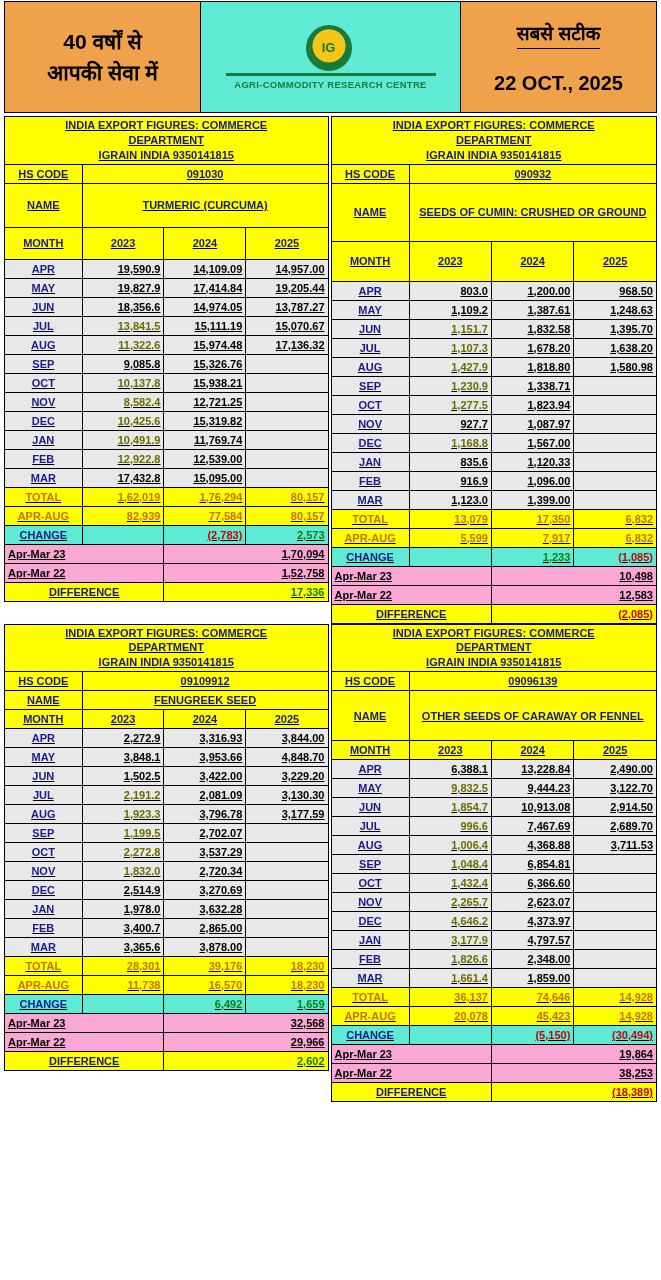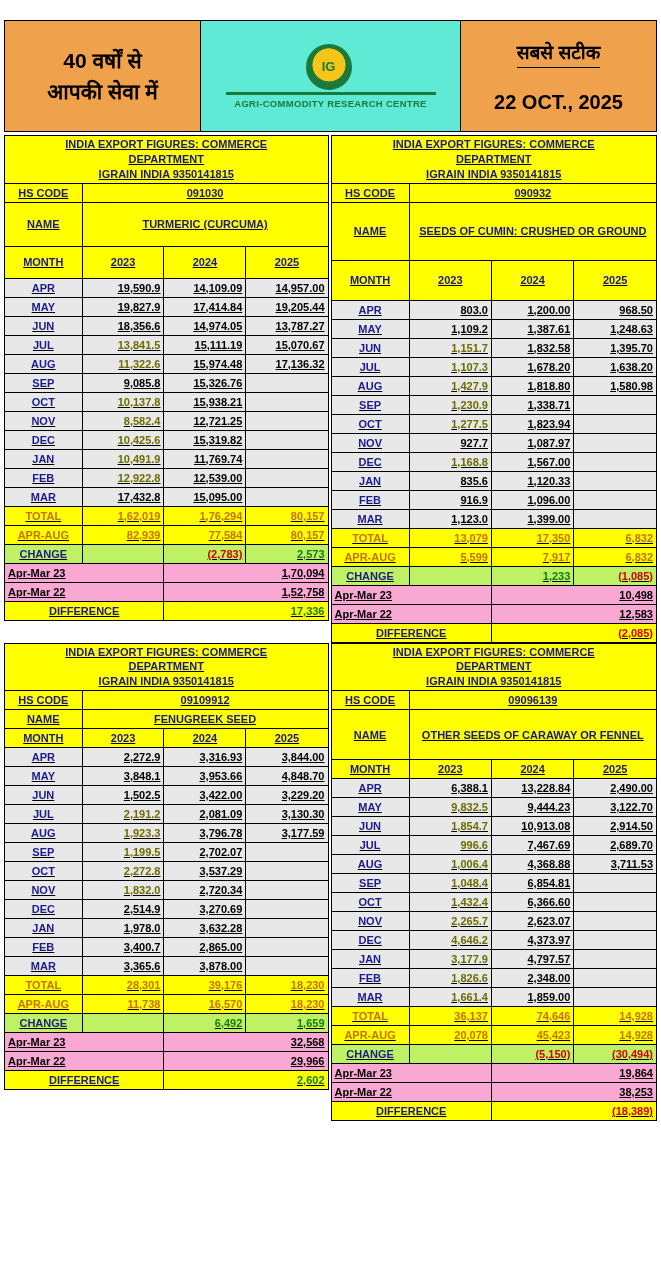--- a/index.html
+++ b/index.html
@@ -4,21 +4,21 @@
 <style>
   * { box-sizing: border-box; }
   html, body { margin:0; padding:0; }
   body {
     width: 661px;
     background: #ffffff;
     font-family: "Liberation Sans", sans-serif;
     font-size: 11px;
     color: #000;
   }
-  .page { width:661px; padding:20px 4px 0 4px; }
+  .page { width:661px; padding:1px 4px 0 4px; }
 
   
   .header { display:flex; width:653px; height:112px; border:1px solid #000; }
   .hdr-left, .hdr-right {
     background:#f0a14b;
     width:196px;
     display:flex; flex-direction:column; align-items:center; justify-content:center;
     text-align:center;
   }
   .hdr-left { border-right:1px solid #000; }
@@ -59,21 +59,21 @@
   .yellow { background:#ffff00; font-weight:bold; color:#1a1a8c; text-align:center; }
   .hdrow td { background:#ffff00; font-weight:bold; color:#1a1a8c; text-align:center; }
   .mrow td { background:#e8e8e8; }
   .m-name { font-weight:bold; color:#1a1a8c; text-align:center;margin-left:35px; }
   .num { text-align:right; font-weight:bold; color:#000; padding-right:5px; }
   .num.green { color:#127c12; }
   .num.red { color:#d00000; }
   .num.olive { color:#6b6b00; }
   .tot td { background:#ffff00; font-weight:bold; color:#c87000; text-align:center; }
   .tot td.num { color:#c87000; text-align:right; }
-  .chg td { background:#bef264; font-weight:bold; color:#1a1a8c; text-align:center; }
+  .chg td { background:#5eead4; font-weight:bold; color:#1a1a8c; text-align:center; }
   .chg td.num { text-align:right; }
   .chg td.num.green { color:#127c12; }
   .chg td.num.red { color:#d00000; }
   .plain td { background:#f9a8d4; font-weight:bold; text-align:left; }
   .plain td.num { text-align:right; font-weight:bold; color:#000; }
   .diff td { background:#ffff00; font-weight:bold; color:#1a1a8c; text-align:center; }
   .diff td.num { text-align:right; }
   .diff td.num.green { color:#127c12; }
   .diff td.num.red { color:#d00000; }
   .spanlab { text-align:left; padding-left:6px; }

